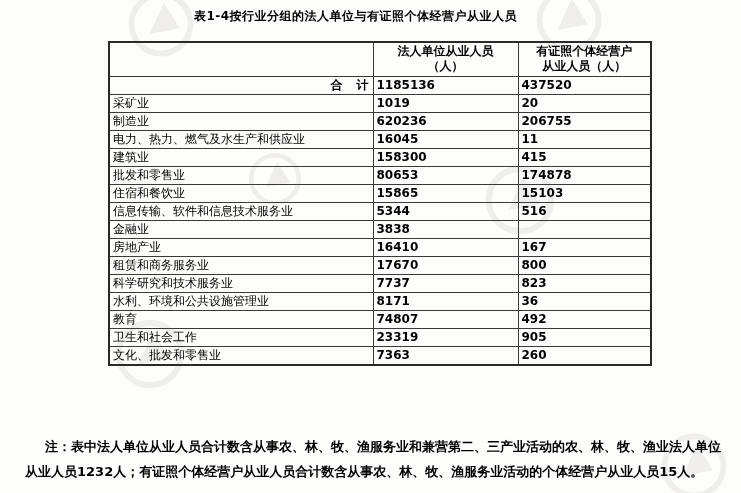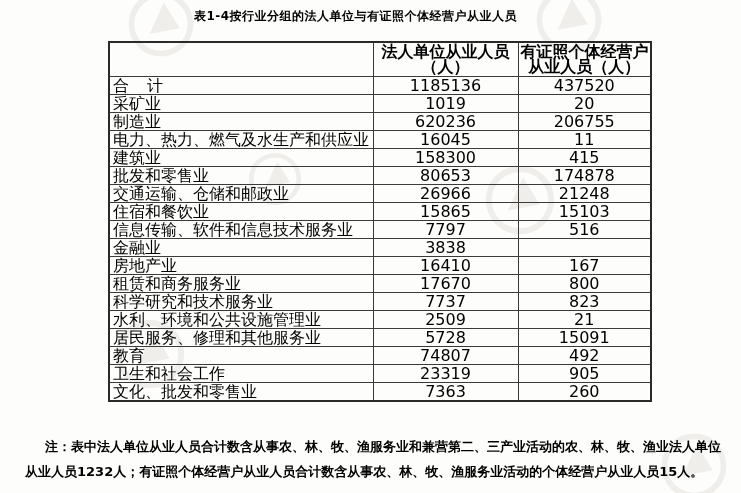--- a/index.html
+++ b/index.html
@@ -33,43 +33,43 @@
     left: 108px; top: 41px;
     width: 542px;
     border-collapse: collapse;
     table-layout: fixed;
     background: transparent;
     z-index: 2;
     border: 2px solid #2a2a2a;
   }
   .stat-table th, .stat-table td {
     border: 1px solid #3a3a3a;
-    font-size: 16px;
+    font-size: 12px;
     overflow: hidden;
     white-space: nowrap;
   }
   .stat-table col.c1 { width: 264px; }
   .stat-table col.c2 { width: 145px; }
   .stat-table col.c3 { width: 133px; }
   .stat-table thead th {
     height: 34px;
     font-weight: bold;
     text-align: center;
     vertical-align: middle;
     line-height: 15px;
     padding: 1px 2px;
   }
   .stat-table tbody td {
     height: 18px;
     line-height: 17px;
     padding: 0 3px;
   }
   .stat-table td.label { text-align: left; font-weight: normal; }
-  .stat-table td.num { text-align: center; font-weight: normal; font-family: "DejaVu Sans", "Liberation Sans", sans-serif; }
-  .stat-table tr.total-row td.label { text-align: left; font-weight: normal; letter-spacing: 1px; }
+  .stat-table td.num { text-align: left; font-weight: bold; font-family: "DejaVu Sans", "Liberation Sans", sans-serif; }
+  .stat-table tr.total-row td.label { text-align: right; font-weight: bold; letter-spacing: 1px; }
   .footnote {
     position: absolute;
     left: 25px; top: 434px;
     width: 710px;
     font-size: 13px;
     font-weight: bold;
     line-height: 25px;
     z-index: 2;
   }
   .footnote .line1 { padding-left: 20px; }
@@ -148,32 +148,27 @@
         <td class="label">建筑业</td>
         <td class="num">158300</td>
         <td class="num">415</td>
       </tr>
       <tr>
         <td class="label">批发和零售业</td>
         <td class="num">80653</td>
         <td class="num">174878</td>
       </tr>
       <tr>
-        <td class="label">交通运输、仓储和邮政业</td>
-        <td class="num">26966</td>
-        <td class="num">21248</td>
-      </tr>
-      <tr>
         <td class="label">住宿和餐饮业</td>
         <td class="num">15865</td>
         <td class="num">15103</td>
       </tr>
       <tr>
         <td class="label">信息传输、软件和信息技术服务业</td>
-        <td class="num">7797</td>
+        <td class="num">5344</td>
         <td class="num">516</td>
       </tr>
       <tr>
         <td class="label">金融业</td>
         <td class="num">3838</td>
         <td class="num"></td>
       </tr>
       <tr>
         <td class="label">房地产业</td>
         <td class="num">16410</td>
@@ -184,27 +179,22 @@
         <td class="num">17670</td>
         <td class="num">800</td>
       </tr>
       <tr>
         <td class="label">科学研究和技术服务业</td>
         <td class="num">7737</td>
         <td class="num">823</td>
       </tr>
       <tr>
         <td class="label">水利、环境和公共设施管理业</td>
-        <td class="num">2509</td>
-        <td class="num">21</td>
-      </tr>
-      <tr>
-        <td class="label">居民服务、修理和其他服务业</td>
-        <td class="num">5728</td>
-        <td class="num">15091</td>
+        <td class="num">8171</td>
+        <td class="num">36</td>
       </tr>
       <tr>
         <td class="label">教育</td>
         <td class="num">74807</td>
         <td class="num">492</td>
       </tr>
       <tr>
         <td class="label">卫生和社会工作</td>
         <td class="num">23319</td>
         <td class="num">905</td>

